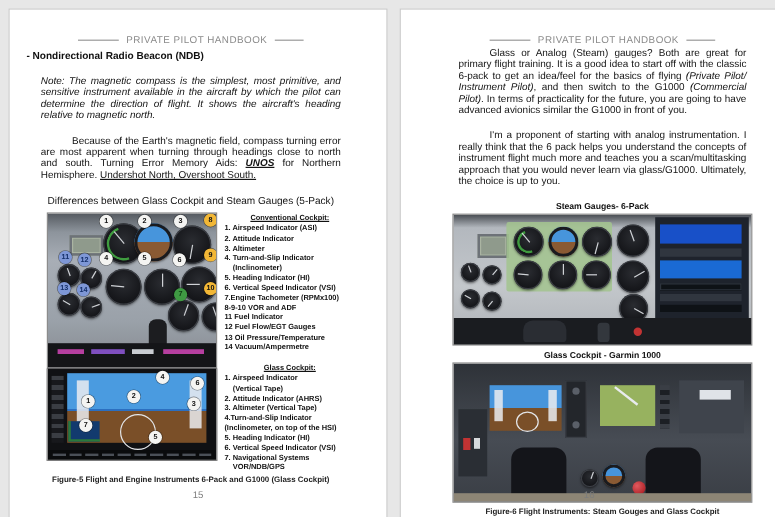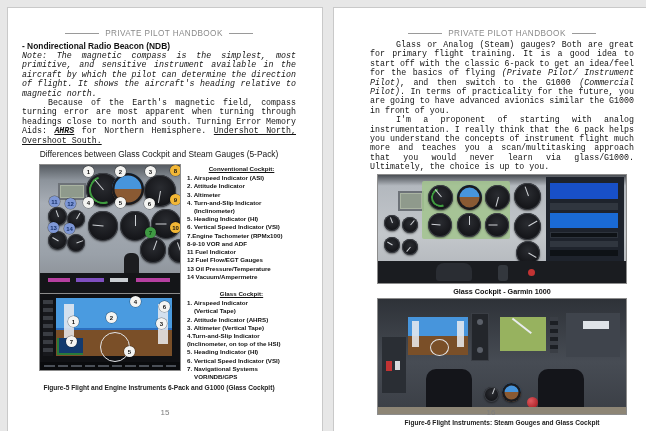--- a/index.html
+++ b/index.html
@@ -9,21 +9,21 @@
     border:1px solid #c9c9c9;box-sizing:border-box;}
   #left-page{left:7px;width:316px;padding:21px 26px 0 14px;}
   #right-page{left:333px;width:316px;padding:21px 14px 0 36px;}
 
   .hdr{display:flex;align-items:center;justify-content:center;gap:6px;
     color:#8a8a8a;font-size:8.2px;letter-spacing:.4px;white-space:nowrap;}
   .hline{height:1px;background:#9a9a9a;}
   .hline.l{width:34px}.hline.r{width:24px}
 
   .heading{font-size:8.4px;font-weight:bold;margin:3px 0 0 0;color:#111;}
-  .bt{font-size:8.3px;line-height:9.4px;text-align:justify;margin:0;color:#141414;font-family:Liberation Mono, monospace;}
+  .bt{font-size:8.3px;line-height:9.4px;text-align:justify;margin:12px;color:#141414;}
   .italic{font-style:italic;}
   .ul{text-decoration:underline;}
   .ind{text-indent:26px;}
   .unos{font-weight:bold;font-style:italic;text-decoration:underline;}
 
   .sub1{font-size:8.4px;font-weight:bold;text-align:center;margin:7px 0 0 0;color:#111;}
   .sub2{font-size:8.4px;text-align:center;margin-top:4px;color:#141414;}
 
   .figrow{display:flex;margin-top:5px;}
   .photocol{width:142px;margin-left:17px;flex:none;}
@@ -80,21 +80,21 @@
     <header class="hdr">
       <span class="hline l"></span>
       <span>PRIVATE PILOT HANDBOOK</span>
       <span class="hline r"></span>
     </header>
 
     <h2 class="heading">- Nondirectional Radio Beacon (NDB)</h2>
 
     <p class="bt italic">Note: The magnetic compass is the simplest, most primitive, and sensitive instrument available in the aircraft by which the pilot can determine the direction of flight.  It shows the aircraft's heading relative to magnetic north.</p>
 
-    <p class="bt ind"><span>Because of the Earth's magnetic field, compass turning error are most apparent when turning through headings close to north and south. Turning Error Memory Aids: </span><span class="unos">AHRS</span><span> for Northern Hemisphere. </span><span class="ul">Undershot North, Overshoot South.</span></p>
+    <p class="bt ind"><span>Because of the Earth's magnetic field, compass turning error are most apparent when turning through headings close to north and south. Turning Error Memory Aids: </span><span class="unos">UNOS</span><span> for Northern Hemisphere. </span><span class="ul">Undershot North, Overshoot South.</span></p>
 
 
     <div class="sub2">Differences between Glass Cockpit and Steam Gauges (5-Pack)</div>
 
     <div class="figrow">
       <div class="photocol">
 
         <div class="photo conv">
           <span class="scr lcd" style="left:18px;top:18px;width:24px;height:13px"></span>
           <span class="gauge" style="left:46px;top:8px;width:34px;height:34px;--r:140deg">
@@ -199,20 +199,21 @@
     <header class="hdr">
       <span class="hline l"></span>
       <span>PRIVATE PILOT HANDBOOK</span>
       <span class="hline r"></span>
     </header>
 
     <p class="bt ind" style="margin-top:2px"><span>Glass or Analog (Steam) gauges? Both are great for primary flight training.  It is a good idea to start off with the classic 6-pack to get an idea/feel for the basics of flying </span><span class="italic">(Private Pilot/ Instrument Pilot)</span><span>, and then switch to the G1000 </span><span class="italic">(Commercial Pilot)</span><span>. In terms of practicality for the future, you are going to have advanced avionics similar the G1000 in front of you.</span></p>
 
     <p class="bt ind">I'm a proponent of starting with analog instrumentation. I really think that the 6 pack helps you understand the concepts of instrument flight much more and teaches you a scan/multitasking approach that you would never learn via glass/G1000. Ultimately, the choice is up to you.</p>
 
+    <div class="ptitle">Steam Gauges- 6-Pack</div>
 
     <div class="photo steam">
       <span class="scr lcd" style="left:20px;top:16px;width:22px;height:16px"></span>
       <span class="gauge" style="left:6px;top:40px;width:16px;height:16px"></span>
       <span class="gauge" style="left:24px;top:42px;width:16px;height:16px;--r:220deg"></span>
       <span class="gauge" style="left:6px;top:62px;width:16px;height:16px;--r:120deg"></span>
       <span class="gauge" style="left:24px;top:64px;width:16px;height:16px;--r:40deg"></span>
       <span class="scr" style="left:44px;top:6px;width:88px;height:58px;background:rgba(163,196,143,.88);border-radius:2px"></span>
       <span class="gauge" style="left:50px;top:10px;width:25px;height:25px;--r:140deg">
           <i class="arc"></i>

